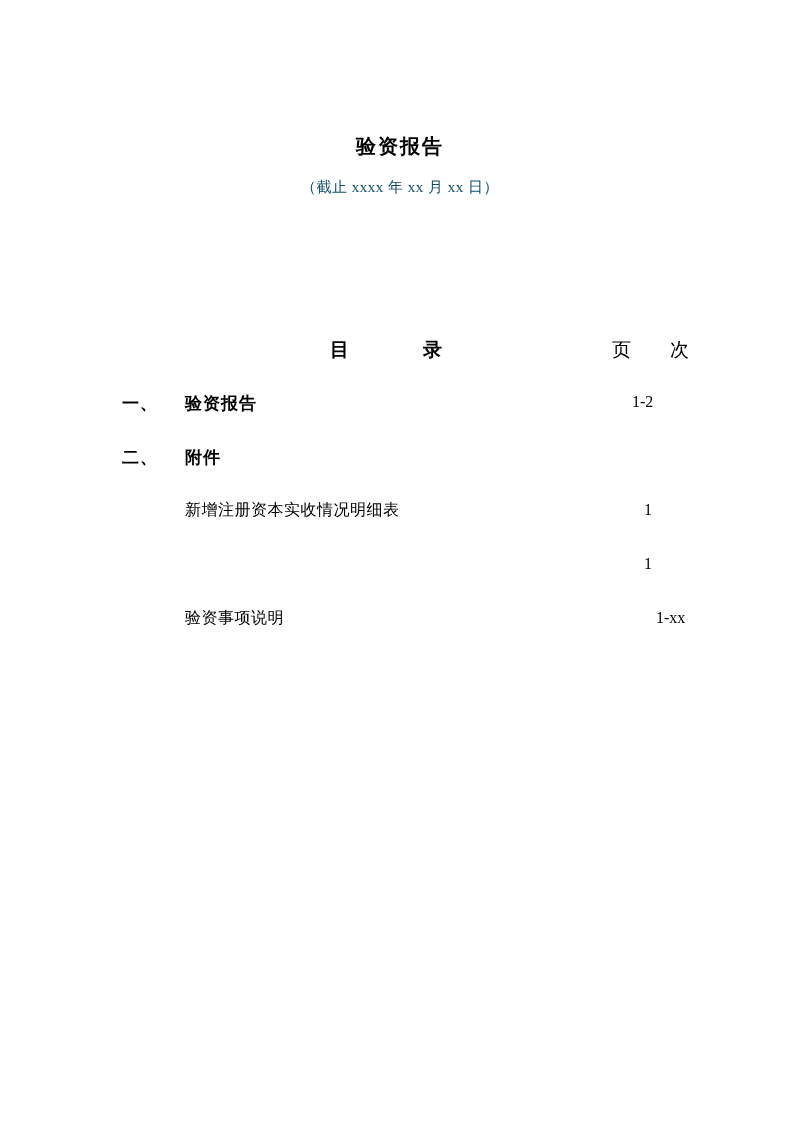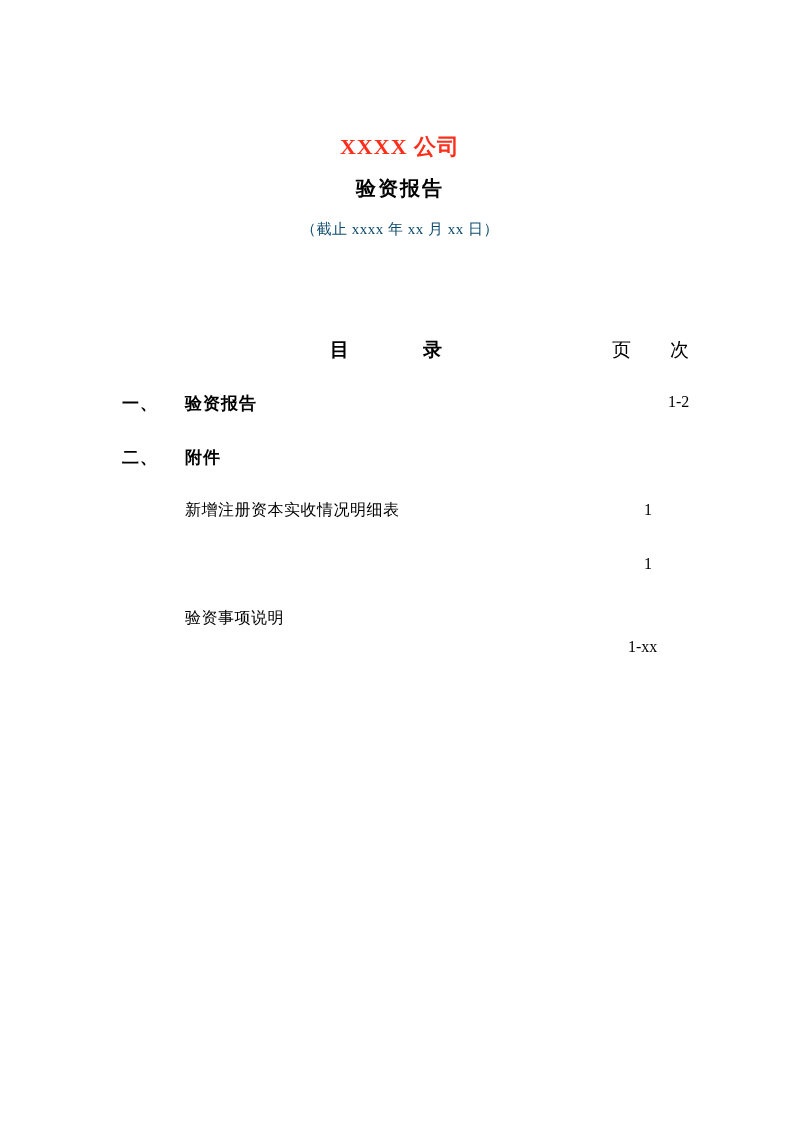--- a/index.html
+++ b/index.html
@@ -111,37 +111,35 @@
     font-size: 16px;
     letter-spacing: 0.5px;
   }
   .toc-row .pages {
     position: absolute;
     top: 1px;
     font-size: 16px;
     font-family: "Liberation Serif", "DejaVu Serif", serif;
   }
   .toc-row.lvl1 .pages {
-    left: 668px;
+    left: 632px;
   }
   .toc-row.sub .pages {
     left: 644px;
   }
   .toc-row.sub.wide .pages {
-    left: 628px;
-    margin-top: 29px;
+    left: 656px;
   }
 </style>
 </head>
 <body>
 
 <div class="page">
 
   <div class="title-block">
-    <div class="company-name">XXXX 公司</div>
     <div class="report-title">验资报告</div>
     <div class="report-period">（截止 xxxx 年 xx 月 xx 日）</div>
   </div>
 
   <div class="toc-header">
     <span class="toc-label">目　　录</span>
     <span class="page-label">页　次</span>
   </div>
 
   <div class="toc-list">

